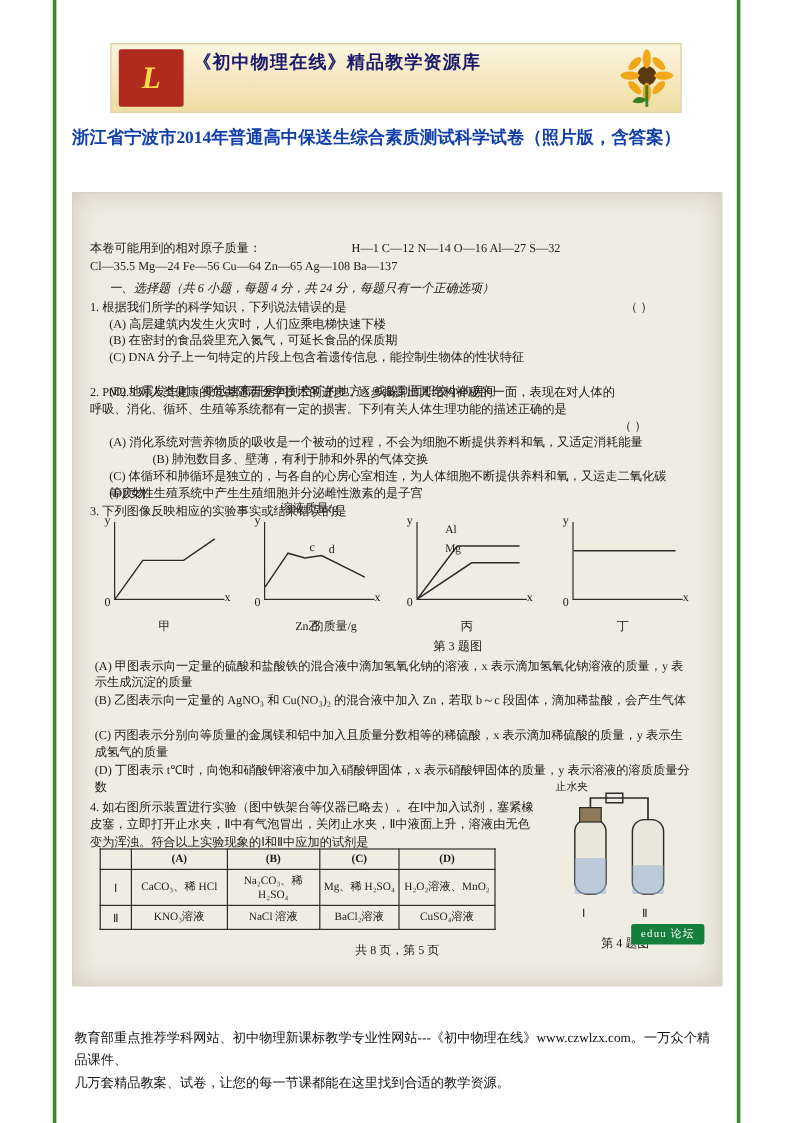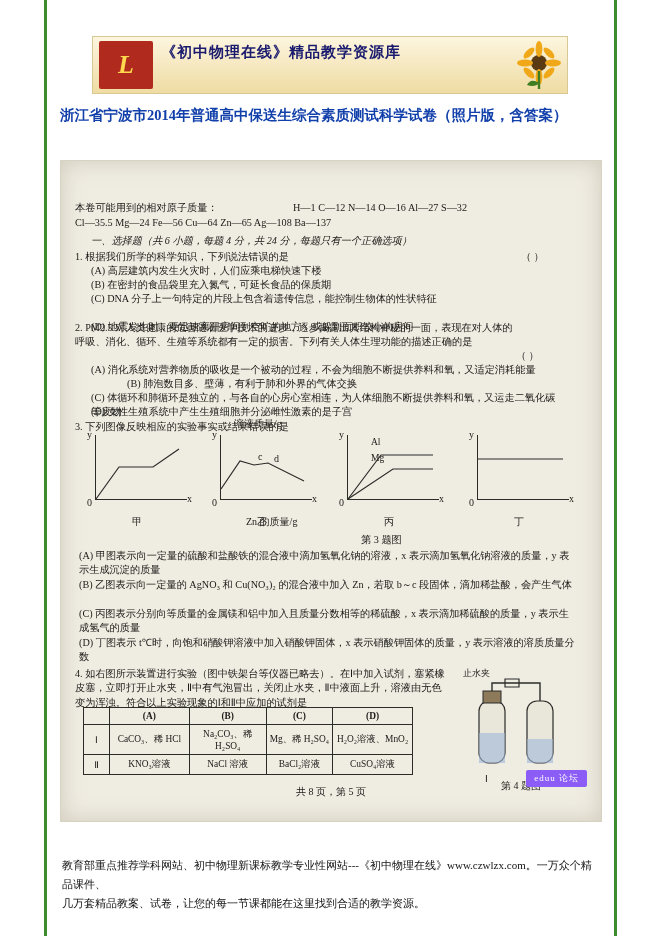--- a/index.html
+++ b/index.html
@@ -97,29 +97,29 @@
   .tbl{
     position:absolute;left:22px;top:546px;width:330px;
     border-collapse:collapse;font-size:9.4px;
   }
   .tbl td,.tbl th{
     border:1px solid #2b2b28;padding:3px 2px;text-align:center;font-weight:normal;
   }
   .tbl th{font-weight:bold;}
 
   
-  .appbox{position:absolute;left:400px;top:508px;width:120px;height:118px;text-decoration:underline;}
+  .appbox{position:absolute;left:400px;top:490px;width:120px;height:118px;text-decoration:underline;}
   .app-caption{position:absolute;left:400px;top:618px;width:120px;text-align:center;font-size:10px;}
 
   .pagefoot{
     position:absolute;left:0;bottom:22px;width:100%;text-align:center;font-size:10px;
   }
   .eduu{
     position:absolute;right:14px;bottom:34px;
-    background:#8b5cf6;color:#fff;font-size:9px;padding:2px 8px;border-radius:2px;
+    background:#15803d;color:#fff;font-size:9px;padding:2px 8px;border-radius:2px;
     letter-spacing:1px;
   }
 
   
   .footer{
     position:absolute;left:62px;top:856px;width:536px;
     font-family:"Liberation Serif", serif;
     font-size:11px;line-height:19px;color:#111;
   }
 </style>

